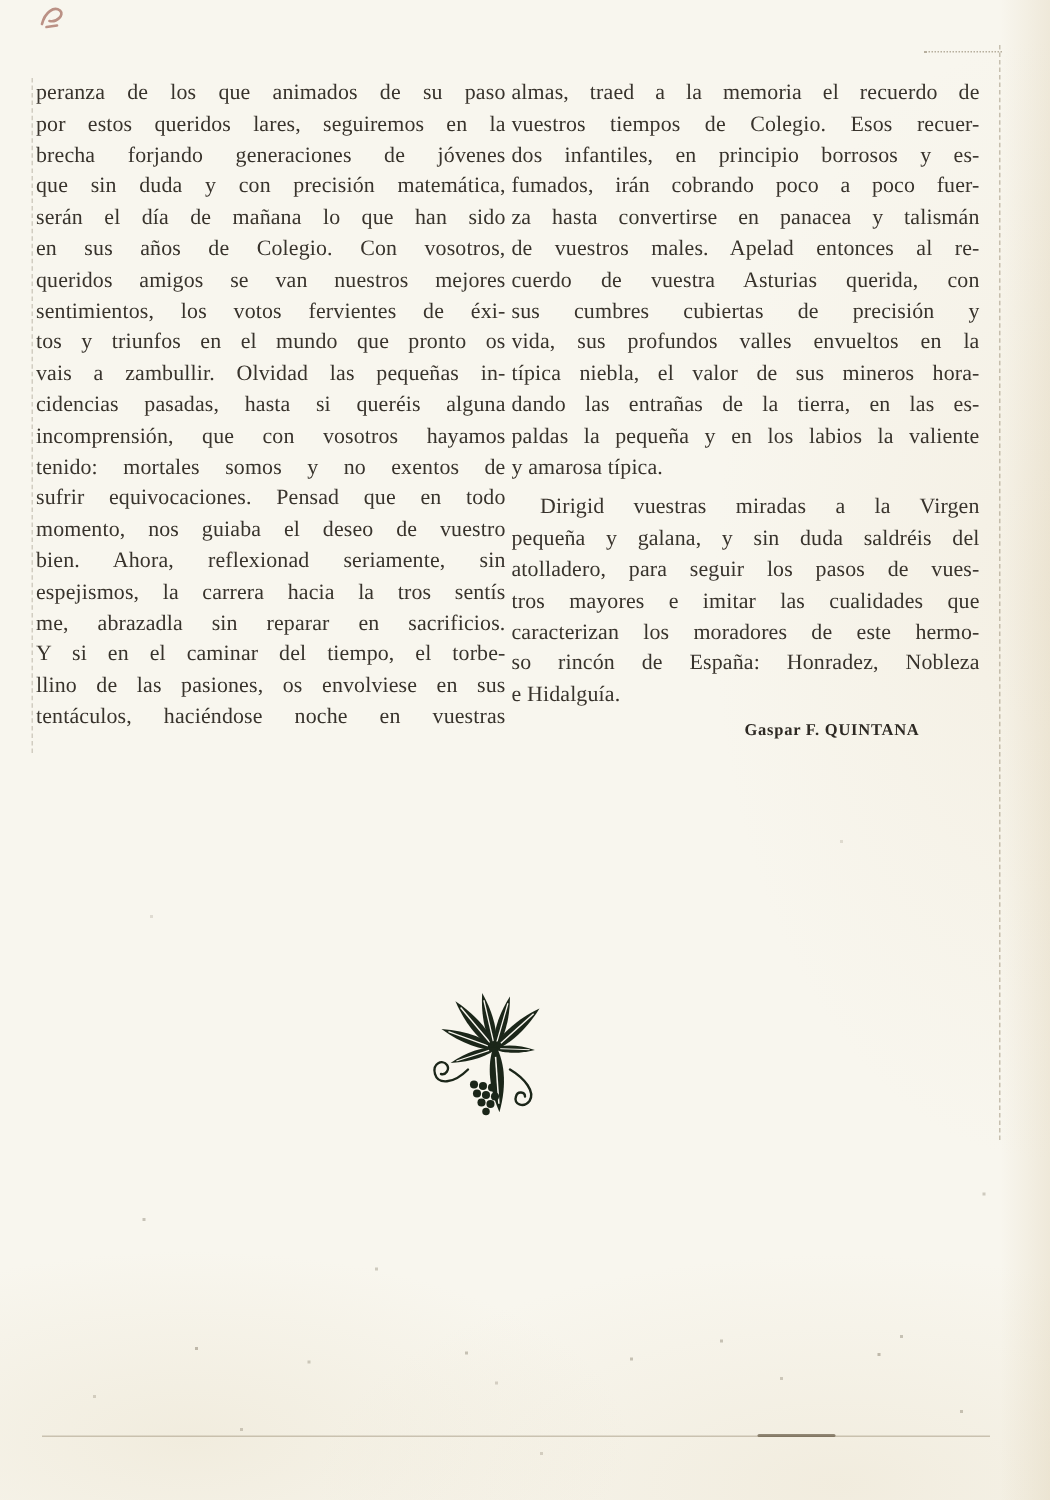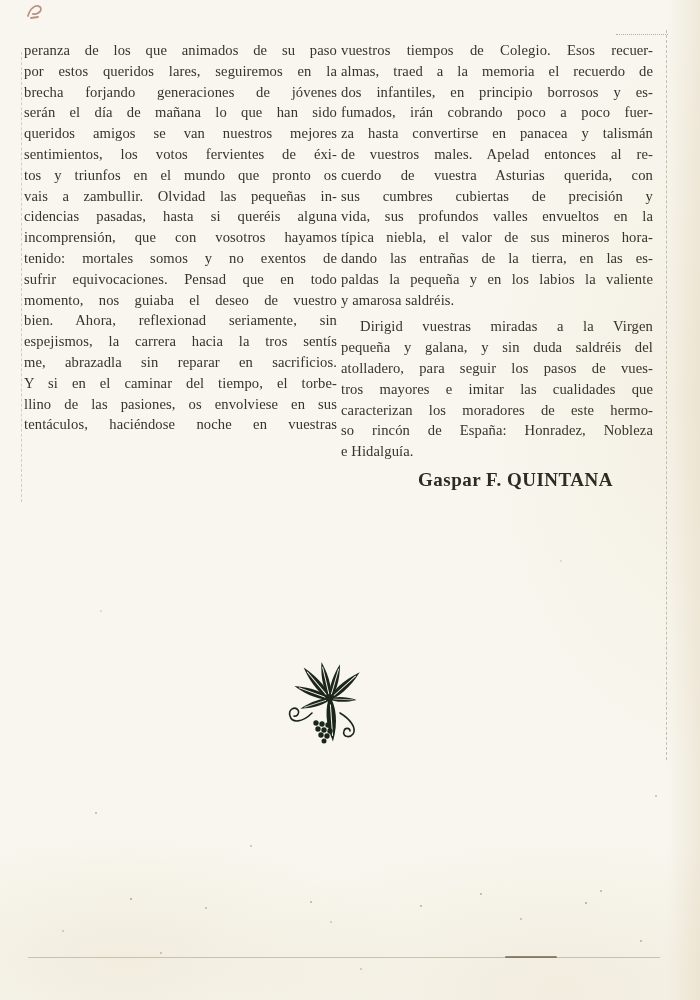--- a/index.html
+++ b/index.html
@@ -16,21 +16,21 @@
     background:
       radial-gradient(ellipse 420px 180px at 18% 96%, rgba(228,218,192,0.35), rgba(228,218,192,0) 70%),
       radial-gradient(ellipse 500px 220px at 80% 99%, rgba(226,214,186,0.30), rgba(226,214,186,0) 70%),
       radial-gradient(ellipse 300px 500px at 100% 40%, rgba(232,220,196,0.25), rgba(232,220,196,0) 75%),
       #f8f6ee;
     overflow: hidden;
     color: #38332c;
   }
   .col {
     position: absolute;
-    top: 40px;
+    top: 52px;
     font-size: 14.6px;
     letter-spacing: 0.1px;
   }
   .col-left  { left: 24px;  width: 313px; }
   .col-right { left: 341px; width: 312px; }
   .para { margin: 0; }
   .para + .para { margin-top: 6px; }
   .print-line {
     text-align: justify;
     text-align-last: justify;
@@ -39,21 +39,21 @@
     overflow: hidden;
     white-space: normal;
   }
   .para-end .print-line:last-child { text-align-last: left; }
   .indent-first .print-line:first-child { text-indent: 19px; }
   .signature {
     margin-top: 7px;
     text-align: right;
     padding-right: 40px;
     font-weight: bold;
-    font-size: 19px;
+    font-size: 11px;
     letter-spacing: 0.5px;
     color: #2e2a24;
   }
   .ornament {
     position: absolute;
     left: 281px;
     top: 658px;
     width: 104px;
     height: 90px;
   }
@@ -148,54 +148,56 @@
 
   <svg class="margin-mark" viewBox="0 0 22 18">
     <path d="M3,14 C5,6 11,2 15,5 C18,8 13,13 8,12 M6,16 L13,15" fill="none" stroke="#8a4030" stroke-width="1.8" stroke-linecap="round"></path>
   </svg>
 
   <div class="col col-left">
     <div class="para">
         <div class="print-line">peranza de los que animados de su paso</div>
         <div class="print-line">por estos queridos lares, seguiremos en la</div>
         <div class="print-line">brecha forjando generaciones de jóvenes</div>
+        <div class="print-line">que sin duda y con precisión matemática,</div>
         <div class="print-line">serán el día de mañana lo que han sido</div>
+        <div class="print-line">en sus años de Colegio. Con vosotros,</div>
         <div class="print-line">queridos amigos se van nuestros mejores</div>
         <div class="print-line">sentimientos, los votos fervientes de éxi-</div>
         <div class="print-line">tos y triunfos en el mundo que pronto os</div>
         <div class="print-line">vais a zambullir. Olvidad las pequeñas in-</div>
         <div class="print-line">cidencias pasadas, hasta si queréis alguna</div>
         <div class="print-line">incomprensión, que con vosotros hayamos</div>
         <div class="print-line">tenido: mortales somos y no exentos de</div>
         <div class="print-line">sufrir equivocaciones. Pensad que en todo</div>
         <div class="print-line">momento, nos guiaba el deseo de vuestro</div>
         <div class="print-line">bien. Ahora, reflexionad seriamente, sin</div>
         <div class="print-line">espejismos, la carrera hacia la tros sentís</div>
         <div class="print-line">me, abrazadla sin reparar en sacrificios.</div>
         <div class="print-line">Y si en el caminar del tiempo, el torbe-</div>
         <div class="print-line">llino de las pasiones, os envolviese en sus</div>
         <div class="print-line">tentáculos, haciéndose noche en vuestras</div>
       </div>
   </div>
 
   <div class="col col-right">
     <div class="para para-end">
+        <div class="print-line">almas, traed a la memoria el recuerdo de</div>
         <div class="print-line">vuestros tiempos de Colegio. Esos recuer-</div>
-        <div class="print-line">almas, traed a la memoria el recuerdo de</div>
         <div class="print-line">dos infantiles, en principio borrosos y es-</div>
         <div class="print-line">fumados, irán cobrando poco a poco fuer-</div>
         <div class="print-line">za hasta convertirse en panacea y talismán</div>
         <div class="print-line">de vuestros males. Apelad entonces al re-</div>
         <div class="print-line">cuerdo de vuestra Asturias querida, con</div>
         <div class="print-line">sus cumbres cubiertas de precisión y</div>
         <div class="print-line">vida, sus profundos valles envueltos en la</div>
         <div class="print-line">típica niebla, el valor de sus mineros hora-</div>
         <div class="print-line">dando las entrañas de la tierra, en las es-</div>
         <div class="print-line">paldas la pequeña y en los labios la valiente</div>
-        <div class="print-line">y amarosa saldréis.</div>
+        <div class="print-line">y amarosa típica.</div>
       </div>
     <div class="para para-end indent-first">
         <div class="print-line">Dirigid vuestras miradas a la Virgen</div>
         <div class="print-line">pequeña y galana, y sin duda saldréis del</div>
         <div class="print-line">atolladero, para seguir los pasos de vues-</div>
         <div class="print-line">tros mayores e imitar las cualidades que</div>
         <div class="print-line">caracterizan los moradores de este hermo-</div>
         <div class="print-line">so rincón de España: Honradez, Nobleza</div>
         <div class="print-line">e Hidalguía.</div>
       </div>

